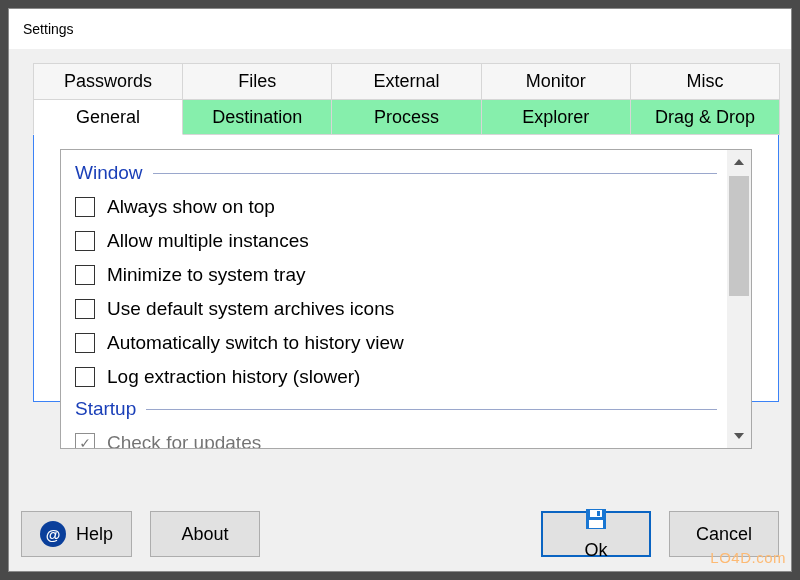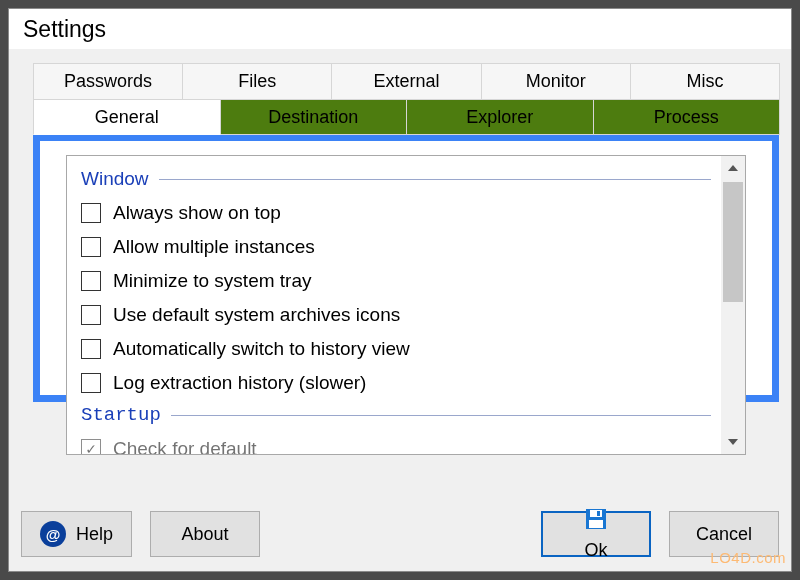--- a/index.html
+++ b/index.html
@@ -19,21 +19,21 @@
     left: 8px; top: 8px;
     width: 784px; height: 564px;
     background: #fff;
     border: 1px solid #8a8a8a;
   }
   .titlebar {
     height: 40px;
     display: flex;
     align-items: center;
     padding-left: 14px;
-    font-size: 23px;
+    font-size: 14px;
     background: #fff;
   }
   .client {
     position: absolute;
     left: 0; top: 40px; right: 0; bottom: 0;
     background: #f0f0f0;
     padding: 8px 12px 10px 12px;
   }
   .tabrows { margin-top: 6px; padding-left: 12px; }
   .tabrow { display:flex; height:36px; }
@@ -49,35 +49,35 @@
     background:#f6f6f6;
     border:1px solid #d6d6d6;
     border-bottom:none;
     margin-right:-1px;
   }
   .tabrow.front {
     position: relative;
     z-index: 2;
   }
   .tabrow.front .tab {
-    background:#4d7c0f;
+    background:#86efac;
     border:1px solid #d6d6d6;
     margin-right:-1px;
   }
   .tabrow.front .tab.active {
     background:#fff;
     border-bottom:1px solid #fff;
     position:relative;
     top:0;
     z-index:3;
   }
   .tabpanel {
     position:relative;
     background:#fff;
-    border:7px solid #3b82f6;
+    border:1px solid #3b82f6;
     height: 268px;
     margin-top:-1px;
   }
   .innerpanel {
     position:absolute;
     left:26px; right:26px; top:14px;
     height: 300px;
     background:#fff;
     border:1px solid #a8a8a8;
     overflow:hidden;
@@ -184,22 +184,23 @@
       <div class="tabrow back">
         <div class="tab">Passwords</div>
         <div class="tab">Files</div>
         <div class="tab">External</div>
         <div class="tab">Monitor</div>
         <div class="tab">Misc</div>
       </div>
       <div class="tabrow front">
         <div class="tab active">General</div>
         <div class="tab">Destination</div>
+        <div class="tab">Process</div>
         <div class="tab">Explorer</div>
-        <div class="tab">Process</div>
+        <div class="tab">Drag &amp; Drop</div>
       </div>
 
       <div class="tabpanel">
         <div class="innerpanel">
 
           <div class="scrollarea">
 
             <div class="group-head">
               <span class="group-title">Window</span>
               <span class="group-line"></span>
@@ -223,28 +224,28 @@
             </div>
             <div class="checkrow">
               <span class="cbox"></span>
               <span>Automatically switch to history view</span>
             </div>
             <div class="checkrow">
               <span class="cbox"></span>
               <span>Log extraction history (slower)</span>
             </div>
 
-            <div class="group-head" style="font-family:Liberation Mono, monospace;">
+            <div class="group-head" style="">
               <span class="group-title">Startup</span>
               <span class="group-line"></span>
             </div>
 
             <div class="checkrow" style="opacity:0.55;">
               <span class="cbox">✓</span>
-              <span>Check for default</span>
+              <span>Check for updates</span>
             </div>
 
           </div>
 
           <div class="scrollbar">
             <div class="sb-arrow up">
               <svg width="10" height="6" viewBox="0 0 10 6">
                   <path d="M0 6 L5 0 L10 6 Z" fill="#555"></path>
                 </svg>
             </div>

